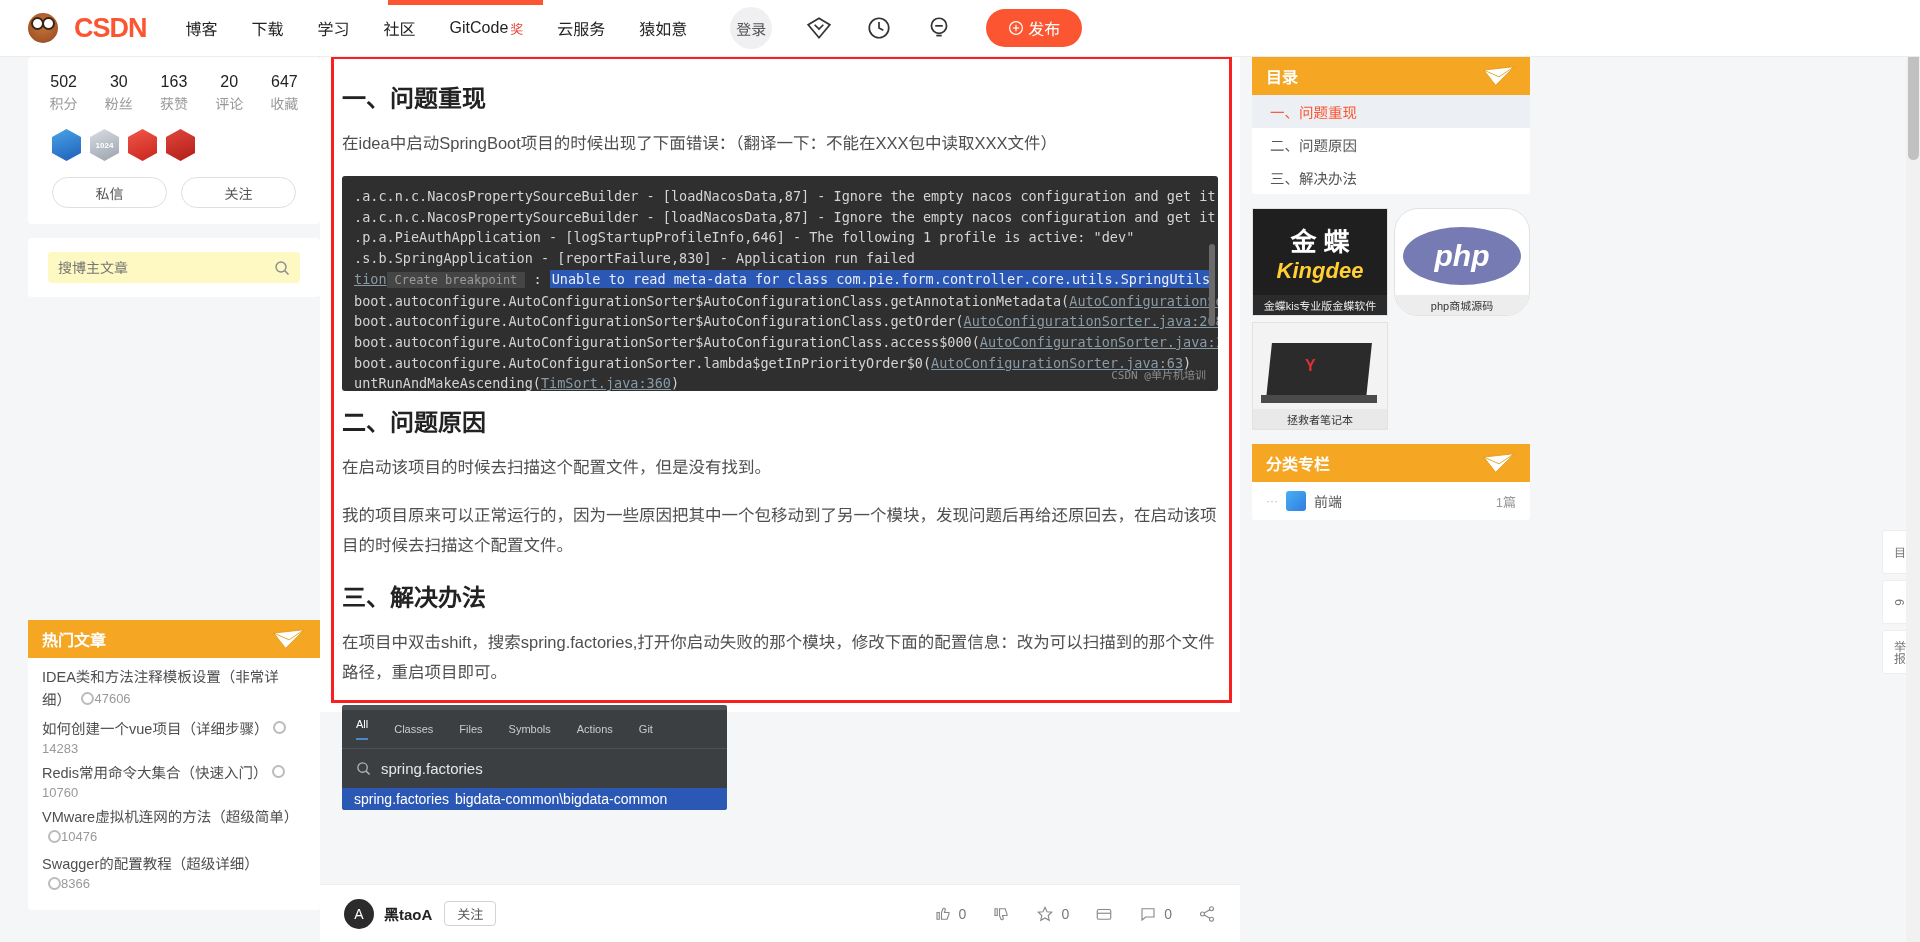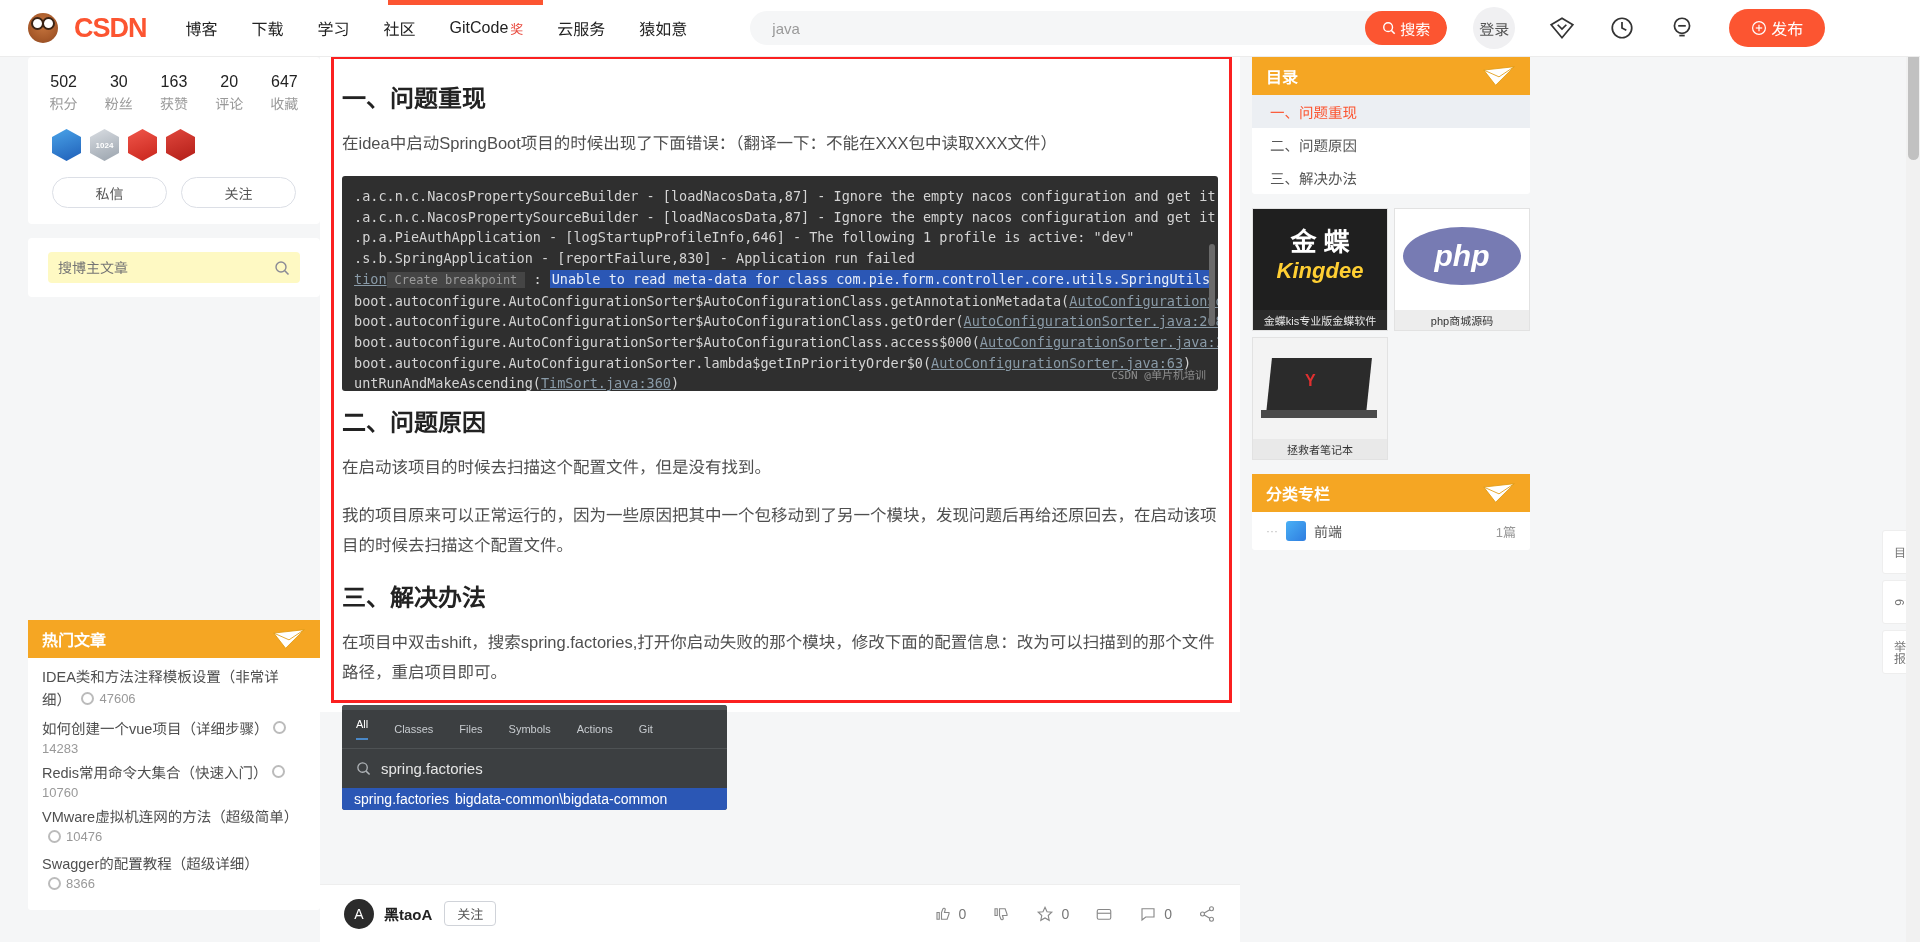--- a/index.html
+++ b/index.html
@@ -89,21 +89,21 @@
   
   #hot-card { position:absolute; top:620px; left:28px; width:292px; background:#fff; border-radius:3px; }
   .panel-head {
     background:#f5a623; height:38px; display:flex; align-items:center; justify-content:space-between;
     padding: 0 14px; color:#fff; font-size:16px; font-weight:700;
   }
   .plane { width:34px; height:22px; }
   .hot-list { padding: 8px 14px 10px 14px; }
   .hot-item { margin-bottom: 6px; }
   .hot-title { font-size:14.5px; color:#4f4f4f; line-height:23px; display:inline; }
-  .hot-meta { font-size:13px; color:#999; display:inline-flex; align-items:center; gap:5px; margin-left:6px;}
+  .hot-meta { font-size:13px; color:#999; display:inline-flex; align-items:center; margin-left:6px;}
   .eye { width:13px; height:13px; border-radius:50%; border:2px solid #bbb; display:inline-block;}
   
   #article-wrap { position:absolute; top:57px; left:320px; width:920px; height:655px; background:#fff; }
   #red-frame {
     position:absolute; top:56px; left:331px; width:901px; height:647px;
     border:3px solid #fb2020; pointer-events:none; z-index:30;
   }
   #article { padding: 10px 22px 0 22px; }
   h2.sec {
     font-size:24px; color:#222; font-weight:700; margin: 12px 0 14px 0;
@@ -138,21 +138,21 @@
   #ide-result {
     height:22px; background:#2b57b5; display:flex; align-items:center; padding-left:12px; gap:6px;
     font-size:14px; color:#fff;
   }
   
   #right-col { position:absolute; top:57px; left:1252px; width:278px; }
   #toc-card { background:#fff; border-radius:3px; margin-bottom:14px; }
   .toc-item { height:33px; display:flex; align-items:center; padding-left:18px; font-size:14.5px; color:#555; cursor:pointer;}
   .toc-item.active { background:#eceff3; color:#fc5531; }
   .ads { display:grid; grid-template-columns:1fr 1fr; gap:6px; margin-bottom:14px; }
-  .ad { height:123px; border:1px solid #e2e2e2; position:relative; overflow:hidden; background:#fff; cursor:pointer;}
+  .ad { height:108px; border:1px solid #e2e2e2; position:relative; overflow:hidden; background:#fff; cursor:pointer;}
   .ad-cap { position:absolute; bottom:0; left:0; right:0; height:20px; background:rgba(0,0,0,.08);
             font-size:11px; color:#333; display:flex; align-items:center; justify-content:center; }
   #cat-card { background:#fff; border-radius:3px; }
   .cat-row { height:38px; display:flex; align-items:center; padding: 0 14px; font-size:14px; color:#555; gap:8px; cursor:pointer;}
   .cat-icon { width:20px; height:20px; border-radius:3px; background:linear-gradient(135deg,#49b0f5,#2f7de0); }
   .cat-count { margin-left:auto; color:#999; font-size:13px; }
   
   #rail { position:absolute; right:4px; top:530px; width:34px; }
   .rail-btn { width:34px; height:44px; background:#fff; border:1px solid #eee; border-radius:3px;
               margin-bottom:6px; display:flex; align-items:center; justify-content:center;
@@ -189,30 +189,20 @@
   <div class="nav-links">
     <a><span>博客</span></a>
     <a><span>下载</span></a>
     <a><span>学习</span></a>
     <a><span>社区</span></a>
     <a><span>GitCode</span><span class="nav-badge">奖</span></a>
     <a><span>云服务</span></a>
     <a><span>猿如意</span></a>
   </div>
 
-  <div id="search-box">
-    <input id="search-input" value="java" placeholder="java" style="">
-    <button id="search-btn">
-      <svg width="14" height="14" viewBox="0 0 16 16">
-        <circle cx="7" cy="7" r="5" fill="none" stroke="#fff" stroke-width="1.6"></circle>
-        <line x1="10.8" y1="10.8" x2="14.5" y2="14.5" stroke="#fff" stroke-width="1.8"></line>
-      </svg>
-      <span>搜索</span>
-    </button>
-  </div>
 
   <div id="login-btn">
     <span>登录</span>
   </div>
 
   <svg class="nav-icon" viewBox="0 0 24 24">
     <polygon points="12,3 22,9 12,21 2,9" fill="none" stroke="#333" stroke-width="1.6"></polygon>
     <polyline points="8,9 12,13 16,9" fill="none" stroke="#333" stroke-width="1.6"></polyline>
   </svg>
   <svg class="nav-icon" viewBox="0 0 24 24">
@@ -407,21 +397,21 @@
     <div class="toc-item">二、问题原因</div>
     <div class="toc-item">三、解决办法</div>
   </div>
 
   <div class="ads">
     <div class="ad" style="background:#1f1f1f;">
       <div style="color:#fff;font-size:26px;font-weight:700;text-align:center;margin-top:12px;">金 蝶</div>
       <div style="color:#ffcf33;font-size:22px;font-style:italic;text-align:center;font-weight:700;">Kingdee</div>
       <div class="ad-cap" style="background:#2b2b2b;color:#e8e8e8;">金蝶kis专业版金蝶软件</div>
     </div>
-    <div class="ad" style="background:#fff;">
+    <div class="ad" style="background:#fff;border-radius:24px;">
       <div style="margin:18px auto 0;width:118px;height:58px;border-radius:50%;background:#777bb3;color:#fff;
                   display:flex;align-items:center;justify-content:center;font-size:30px;font-weight:700;font-style:italic;">php</div>
       <div class="ad-cap" style="background:#ededed;color:#333;">php商城源码</div>
     </div>
     <div class="ad" style="background:#f3f3f3;">
       <div style="position:absolute;left:16px;top:20px;width:100px;height:56px;background:#2b2b2b;transform:skewX(-6deg);"></div>
       <div style="position:absolute;left:8px;top:72px;width:116px;height:8px;background:#4a4a4a;"></div>
       <div style="position:absolute;left:52px;top:34px;color:#e03030;font-size:16px;font-weight:700;">Y</div>
       <div class="ad-cap" style="background:#e9e9e9;color:#333;">拯救者笔记本</div>
     </div>

